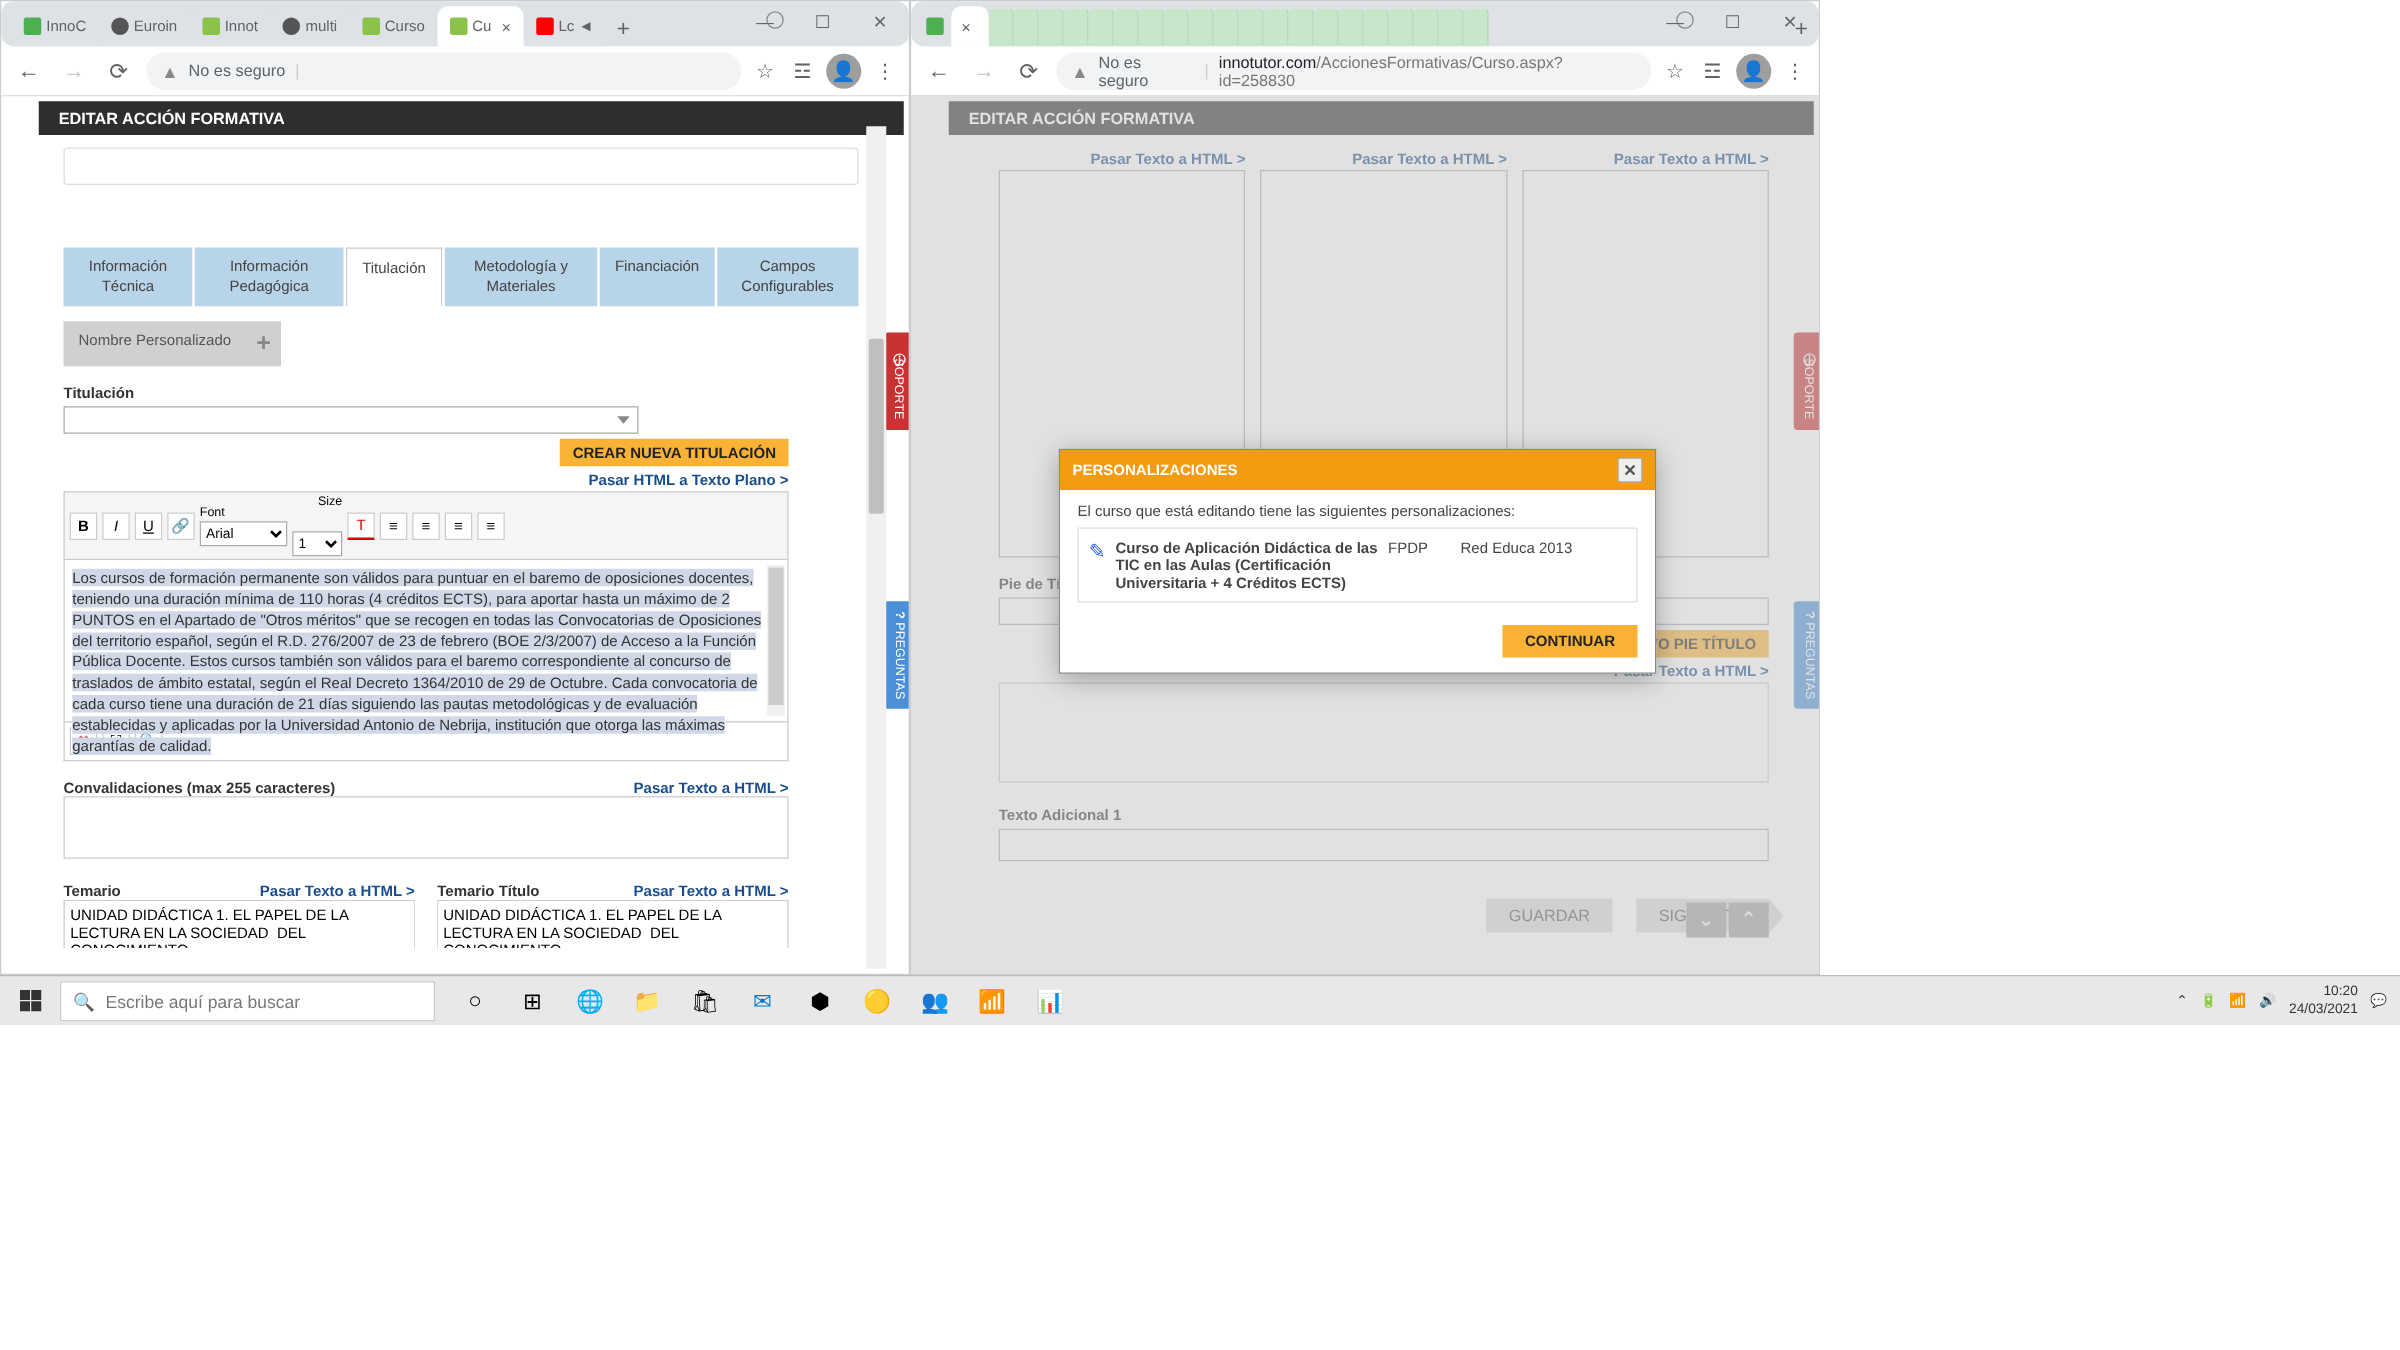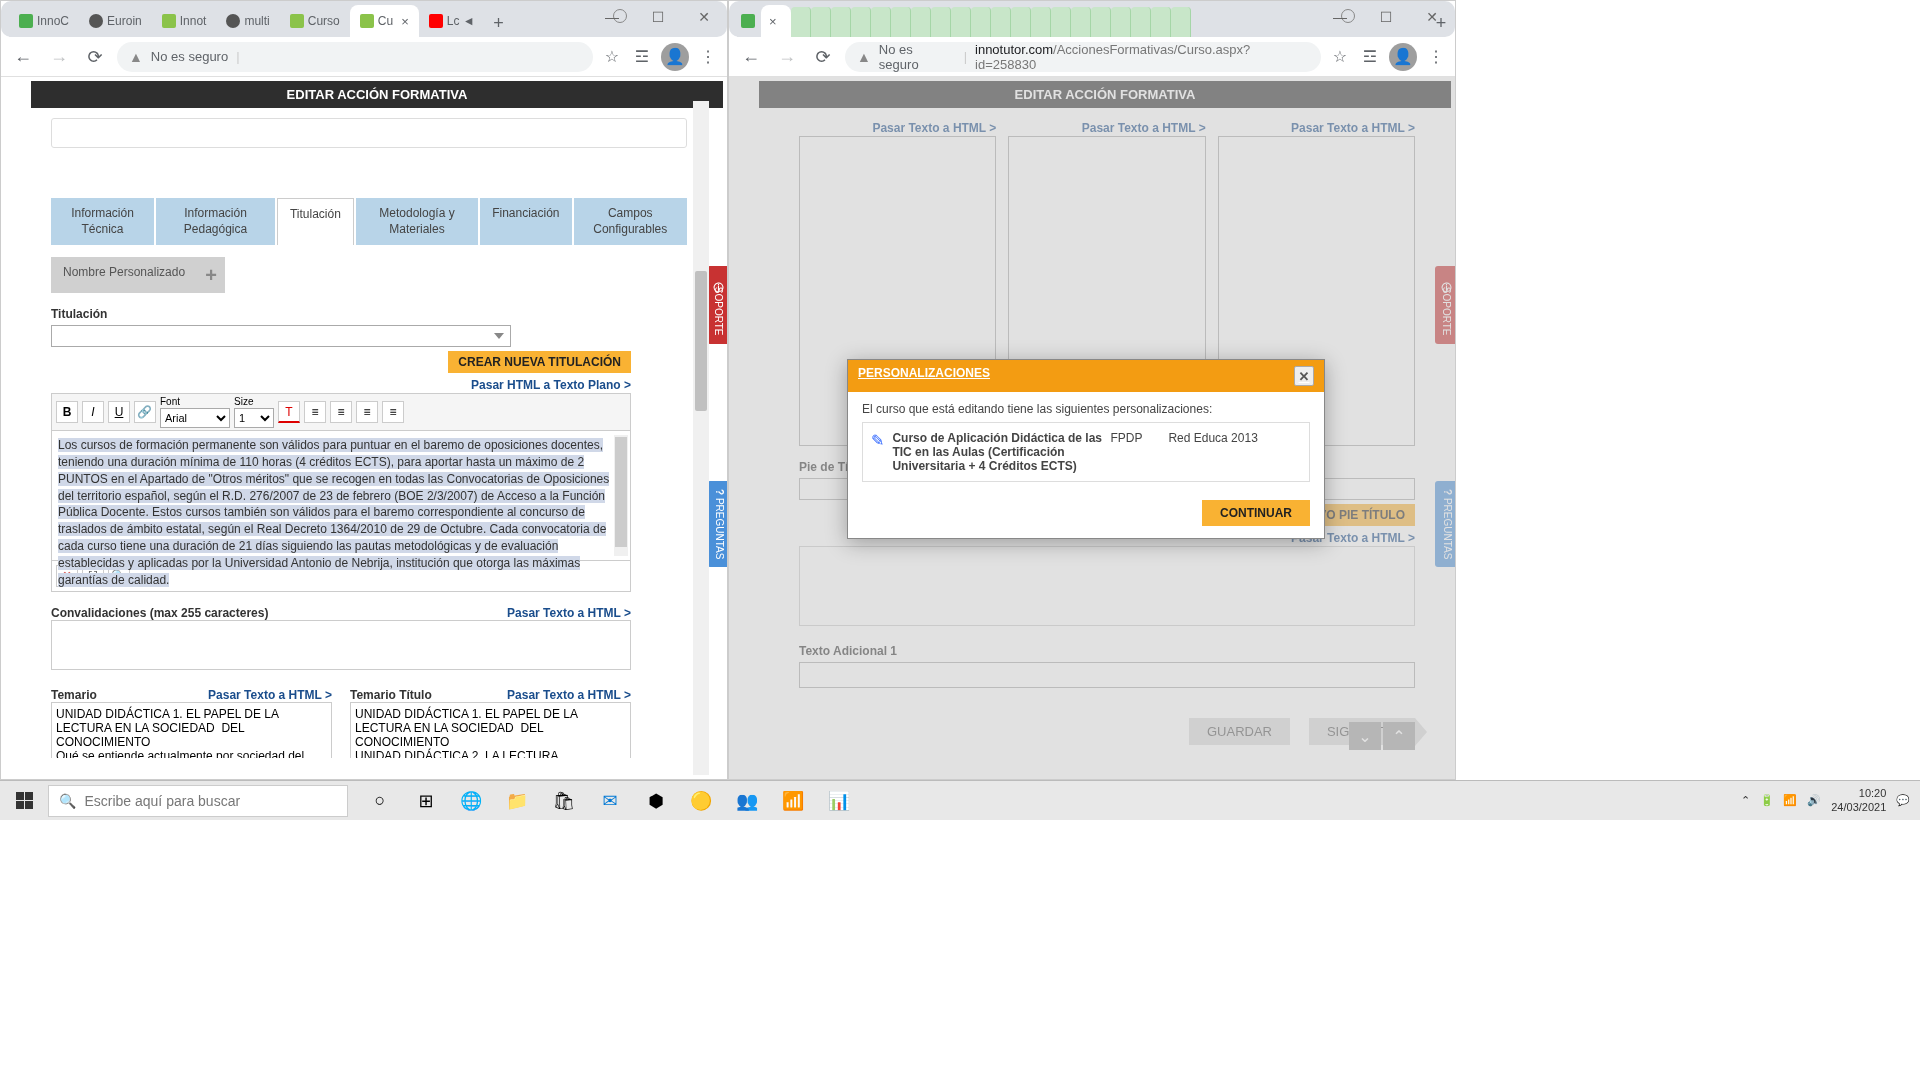--- a/index.html
+++ b/index.html
@@ -21,21 +21,21 @@
 .minitab { width: 20px; height: 30px; background: #c8e6c9; border-radius: 4px 4px 0 0; border-right: 1px solid #a5d6a7; }
 
 .urlbar { height: 40px; display: flex; align-items: center; padding: 0 8px; gap: 8px; background: #fff; border-bottom: 1px solid #e0e0e0; }
 .nav-arrow { width: 28px; height: 28px; display: flex; align-items: center; justify-content: center; color: #5f6368; font-size: 18px; }
 .url-field { flex: 1; height: 30px; background: #f1f3f4; border-radius: 15px; display: flex; align-items: center; padding: 0 12px; gap: 8px; font-size: 13px; color: #5f6368; }
 .url-warn { color: #888; font-size: 14px; }
 .url-text { color: #202124; }
 .url-icon { width: 22px; height: 22px; display: flex; align-items: center; justify-content: center; color: #5f6368; font-size: 16px; }
 .avatar-circle { width: 28px; height: 28px; background: #9e9e9e; border-radius: 50%; display: flex; align-items: center; justify-content: center; color: #fff; font-size: 16px; }
 
-.page-header { background: #2e2e2e; color: #fff; padding: 6px 16px; font-size: 13px; font-weight: 600; margin: 4px 4px 0 30px; text-align: center; }
+.page-header { background: #2e2e2e; color: #fff; padding: 6px 16px; font-size: 13px; font-weight: 600; margin: 4px 4px 0 30px; }
 
 .content { padding: 10px 40px 10px 50px; overflow-y: auto; height: 650px; position: relative; }
 .content-right { padding: 10px 40px 10px 70px; }
 
 .tab-buttons { display: flex; gap: 2px; margin-top: 50px; }
 .tabbtn { background: #b8d4e8; padding: 8px 12px; font-size: 12px; color: #444; text-align: center; line-height: 1.3; cursor: pointer; }
 .tabbtn.active { background: #fff; border: 1px solid #ccc; border-bottom: none; }
 
 .sub-tabs { display: flex; margin-top: 12px; }
 .subtab { background: #d0d0d0; padding: 8px 12px; font-size: 12px; color: #555; text-align: center; line-height: 1.3; }
@@ -68,21 +68,21 @@
 
 .three-col { display: flex; gap: 12px; }
 .three-col > div { flex: 1; }
 .big-textarea { height: 310px; border: 1px solid #aaa; background: #fff; }
 
 .side-tag { position: absolute; right: 0; width: 20px; padding: 8px 2px; color: #fff; font-size: 10px; writing-mode: vertical-rl; text-align: center; border-radius: 3px 0 0 3px; }
 .side-red { background: #c83232; top: 265px; }
 .side-blue { background: #4a90d9; top: 480px; }
 
 .dialog { position: absolute; background: #fff; border: 1px solid #888; box-shadow: 0 4px 20px rgba(0,0,0,0.3); z-index: 100; width: 478px; }
-.dialog-header { background: #f39c12; color: #fff; padding: 6px 10px; font-size: 12px; font-weight: 700; display: flex; justify-content: space-between; align-items: flex-start; text-decoration: underline; }
+.dialog-header { background: #f39c12; color: #fff; padding: 6px 10px; font-size: 12px; font-weight: 700; display: flex; justify-content: space-between; align-items: center; }
 .dialog-close { width: 20px; height: 20px; background: #eee; border: 1px solid #aaa; color: #555; display: flex; align-items: center; justify-content: center; font-size: 13px; font-weight: bold; border-radius: 2px; }
 .dialog-body { padding: 10px 14px; font-size: 12px; color: #444; }
 .dialog-item { border: 1px solid #ddd; padding: 8px; margin-top: 6px; display: flex; gap: 8px; }
 .dialog-footer { text-align: right; padding: 8px 14px 12px; }
 
 .overlay { position: absolute; inset: 76px 0 0 0; background: rgba(200,200,200,0.55); z-index: 50; }
 
 .scroll-track { position: absolute; right: 1px; top: 100px; bottom: 4px; width: 16px; background: #f0f0f0; }
 .scroll-thumb { position: absolute; left: 2px; right: 2px; background: #c0c0c0; border-radius: 2px; }
 
@@ -196,21 +196,21 @@
           <i>I</i>
         </div>
       <div class="ed-btn">
           <u>U</u>
         </div>
       <div class="ed-btn" style="color:#2962ff">🔗</div>
       <div style="display:flex;flex-direction:column;gap:1px;">
         <span style="font-size:10px;">Font</span>
         <select class="ed-sel" style="width:70px;"><option>Arial</option></select>
       </div>
-      <div style="display:flex;flex-direction:column;gap:1px;">
+      <div style="display:flex;flex-direction:column;gap:18px;align-items:flex-end;">
         <span style="font-size:10px;">Size</span>
         <select class="ed-sel" style="width:40px;"><option>1</option></select>
       </div>
       <div class="ed-btn" style="color:#d00;border-bottom:2px solid #d00;">T</div>
       <div class="ed-btn">≡</div>
       <div class="ed-btn">≡</div>
       <div class="ed-btn">≡</div>
       <div class="ed-btn">≡</div>
     </div>
     <div class="editor-body" style="width:580px; height:130px;">

